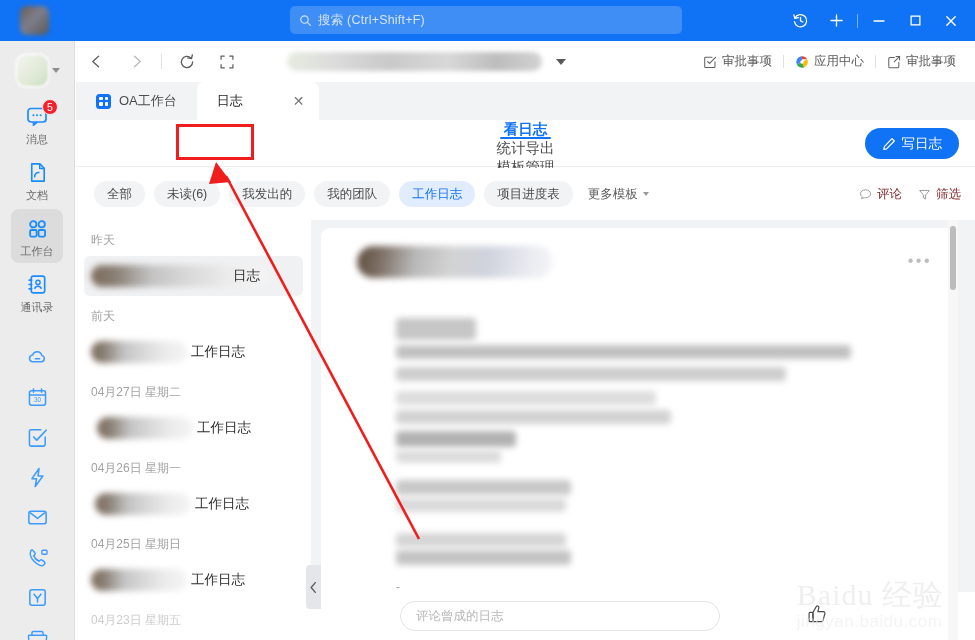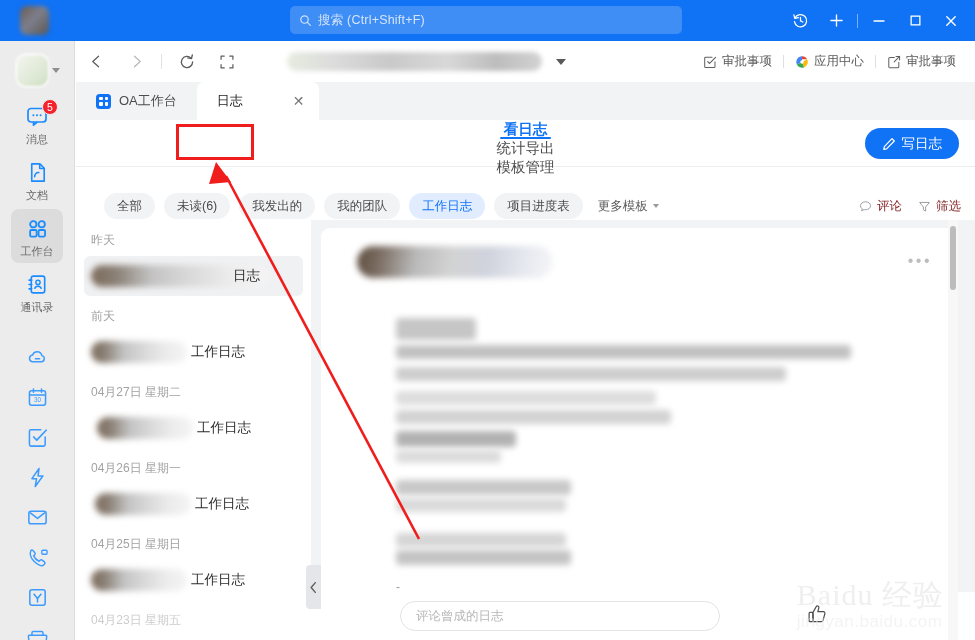--- a/index.html
+++ b/index.html
@@ -125,22 +125,22 @@
     height: 2.5px; background: #1072f4; border-radius: 2px;
   }
   .write-btn {
     position: absolute; right: 16px; top: 8px; height: 31px; padding: 0 17px;
     border-radius: 16px; background: #1072f4; color: #fff; font-size: 13.5px;
     display: flex; align-items: center; gap: 6px; border: none;
   }
 
   
   .filterrow {
-    position: absolute; left: 76px; top: 180px; width: 899px; height: 52px;
-    background: #fff; display: flex; align-items: center; padding-left: 28px; text-align: center;
+    position: absolute; left: 76px; top: 168px; width: 899px; height: 52px;
+    background: #fff; display: flex; align-items: center; padding-left: 18px; text-align: center;
   }
   .chip {
     height: 26px; padding: 0 13px; border-radius: 13px; background: #f2f3f5;
     color: #4b4b4b; font-size: 12.5px; display: flex; align-items: center;
     margin-right: 9px; white-space: nowrap;
   }
   .chip.sel { background: #e1edff; color: #1072f4; }
   .chip.plain { background: transparent; color: #5c5c5c; padding-left: 6px; }
   .chip-caret { margin-left: 5px; width: 0; height: 0;
     border-left: 3.5px solid transparent; border-right: 3.5px solid transparent;

